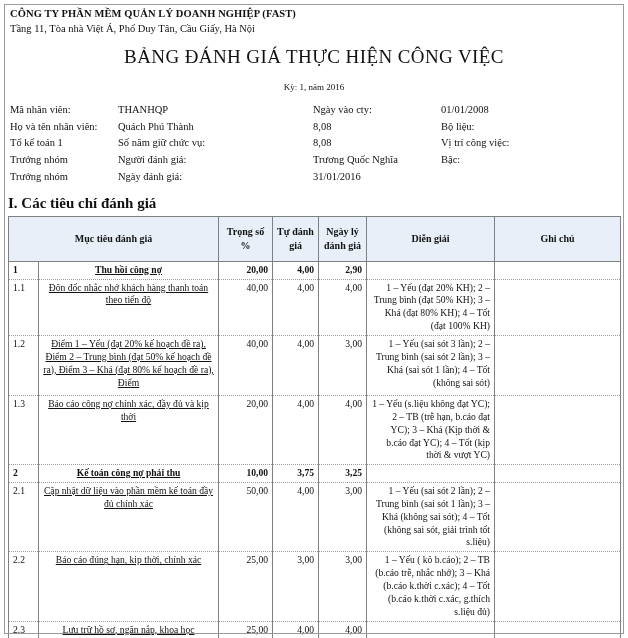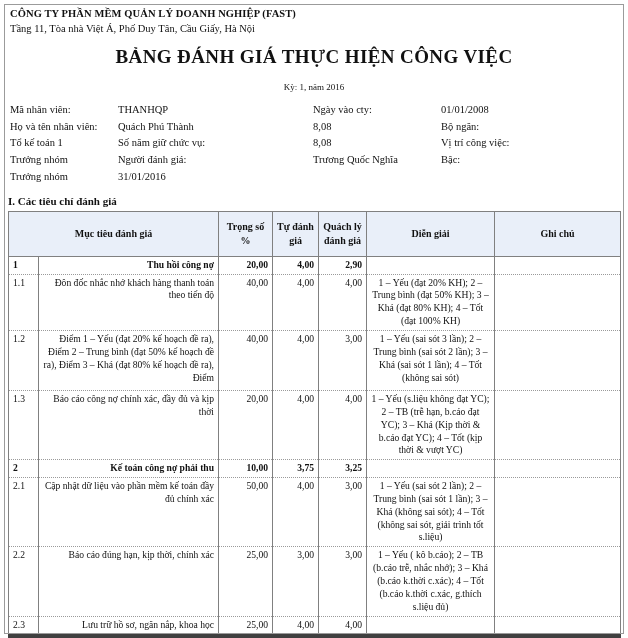--- a/index.html
+++ b/index.html
@@ -41,21 +41,21 @@
   }
   .company-web {
     font-size: 10.5px;
     white-space: nowrap;
   }
 
   
   .doc-title {
     text-align: center;
     font-size: 19px;
-    font-weight: 700;
+    font-weight: 400;
     letter-spacing: 0.4px;
     margin-top: 9px;
     white-space: nowrap;
   }
   .doc-subtitle {
     text-align: center;
     font-size: 9px;
     margin-top: 14px;
     white-space: nowrap;
   }
@@ -70,21 +70,21 @@
     column-gap: 0px;
     font-size: 10.5px;
     line-height: 1.60;
   }
   .info .lbl { white-space: nowrap; }
   .info .val { white-space: nowrap; }
 
   
   .section-title {
     margin: 9px 0 4px 8px;
-    font-size: 11px;
+    font-size: 15px;
     font-weight: 700;
   }
 
   
   table.grid {
     border-collapse: collapse;
     table-layout: fixed;
     width: 612px;
     margin-left: 8px;
     font-size: 9.6px;
@@ -117,23 +117,23 @@
   tr.row td {
     border-left: 1px solid #808080;
     border-right: 1px solid #808080;
     border-top: 1px dotted #9a9a9a;
     border-bottom: 1px dotted #9a9a9a;
   }
   tr.row.group td {
     font-weight: 700;
   }
   tr.row td.idx     { text-align: left; white-space: nowrap; }
-  tr.row td.goal    { text-align: right; }
+  tr.row td.goal    { text-align: center; text-decoration: underline; }
   tr.row td.num     { text-align: right; white-space: nowrap; }
-  tr.row td.expl    { text-align: center; }
+  tr.row td.expl    { text-align: right; }
   tr.row td.note    { text-align: left; }
 
   tr.row.last td {
     border-bottom: 5px solid #404040;
   }
 
   
   .frame-left {
     position: absolute;
     left: 4px;
@@ -188,53 +188,54 @@
   <div class="info">
     <div class="lbl">Mã nhân viên:</div>
     <div class="val">THANHQP</div>
     <div class="lbl">Ngày vào cty:</div>
     <div class="val">01/01/2008</div>
 
     <div class="lbl">Họ và tên nhân viên:</div>
     <div class="val">Quách Phú Thành</div>
     <div class="val">8,08</div>
 
-    <div class="lbl">Bộ ngăn:</div>
+    <div class="lbl">Bộ liệu:</div>
     <div class="val">Tổ kế toán 1</div>
     <div class="lbl">Số năm giữ chức vụ:</div>
     <div class="val">8,08</div>
 
     <div class="lbl">Vị trí công việc:</div>
     <div class="val">Trưởng nhóm</div>
     <div class="lbl">Người đánh giá:</div>
     <div class="val">Trương Quốc Nghĩa</div>
 
     <div class="lbl">Bậc:</div>
     <div class="val">Trưởng nhóm</div>
+    <div class="lbl">Ngày đánh giá:</div>
     <div class="val">31/01/2016</div>
   </div>
 
   <div class="section-title">I. Các tiêu chí đánh giá</div>
 
   <table class="grid">
     <colgroup>
       <col class="c-idx">
         <col class="c-goal">
         <col class="c-weight">
       <col class="c-self">
         <col class="c-mgr">
         <col class="c-expl">
         <col class="c-note">
     </colgroup>
     <thead>
       <tr>
         <th colspan="2">Mục tiêu đánh giá</th>
         <th>Trọng số %</th>
         <th>Tự đánh giá</th>
-        <th>Quách lý đánh giá</th>
+        <th>Ngày lý đánh giá</th>
         <th>Diễn giải</th>
         <th>Ghi chú</th>
       </tr>
     </thead>
     <tbody id="table-body">
         <tr class="row group">
           <td class="idx">1</td>
           <td class="goal">Thu hồi công nợ</td>
           <td class="num">20,00</td>
           <td class="num">4,00</td>

